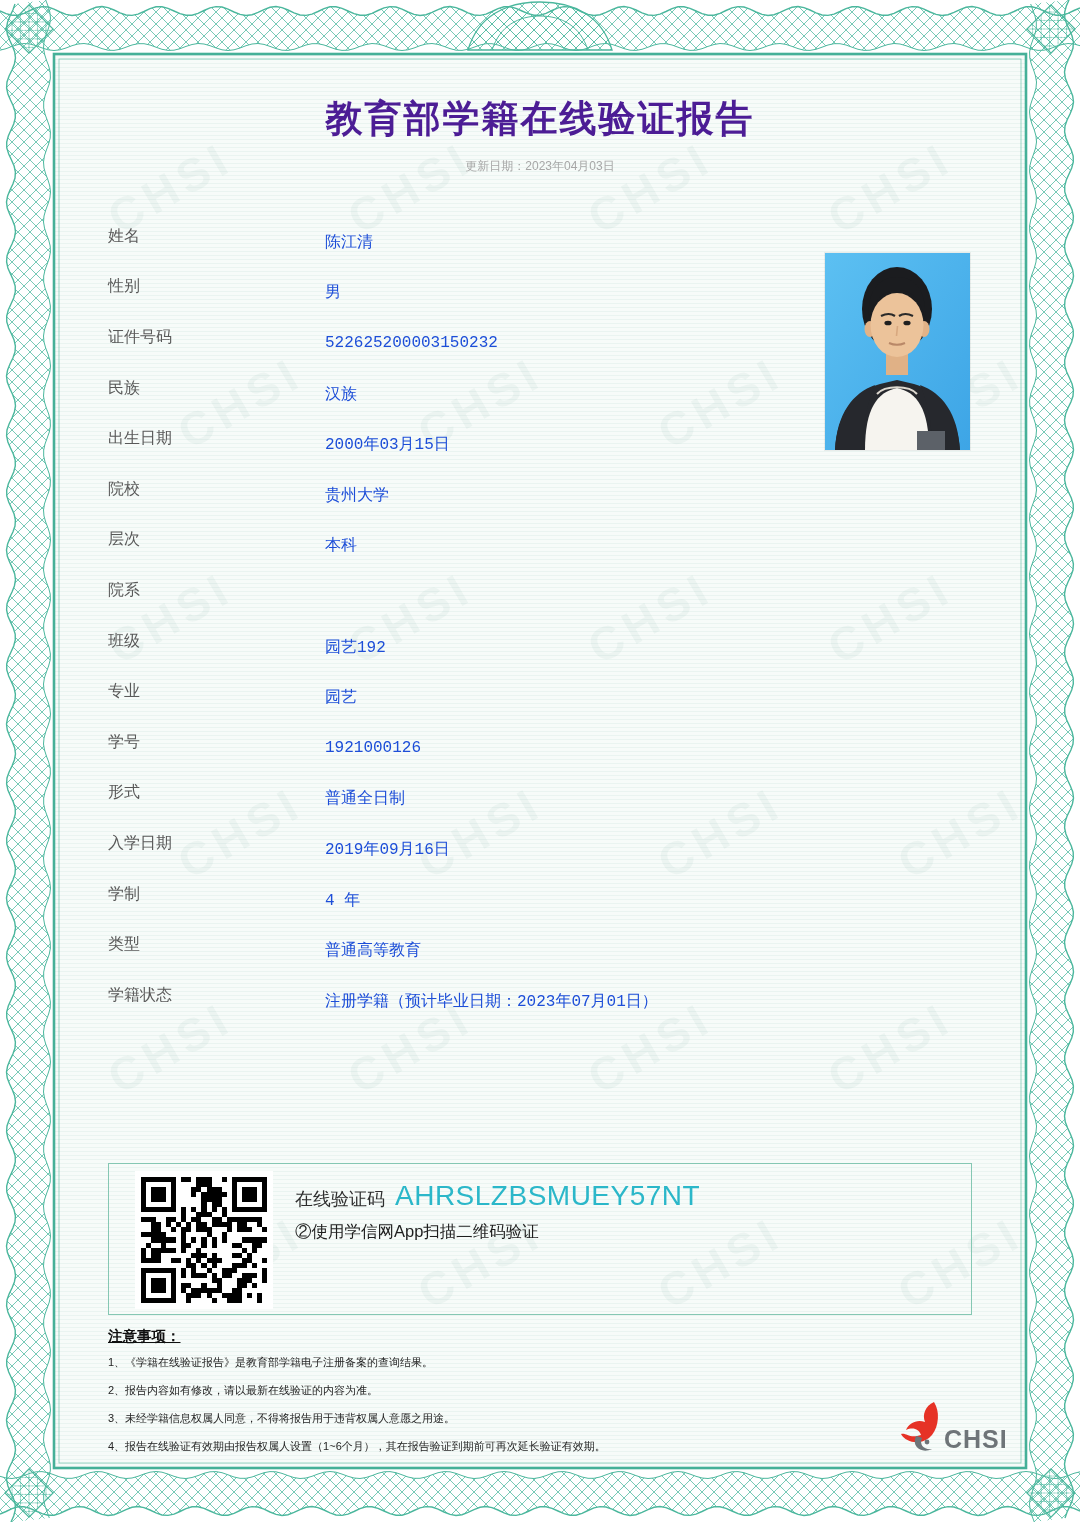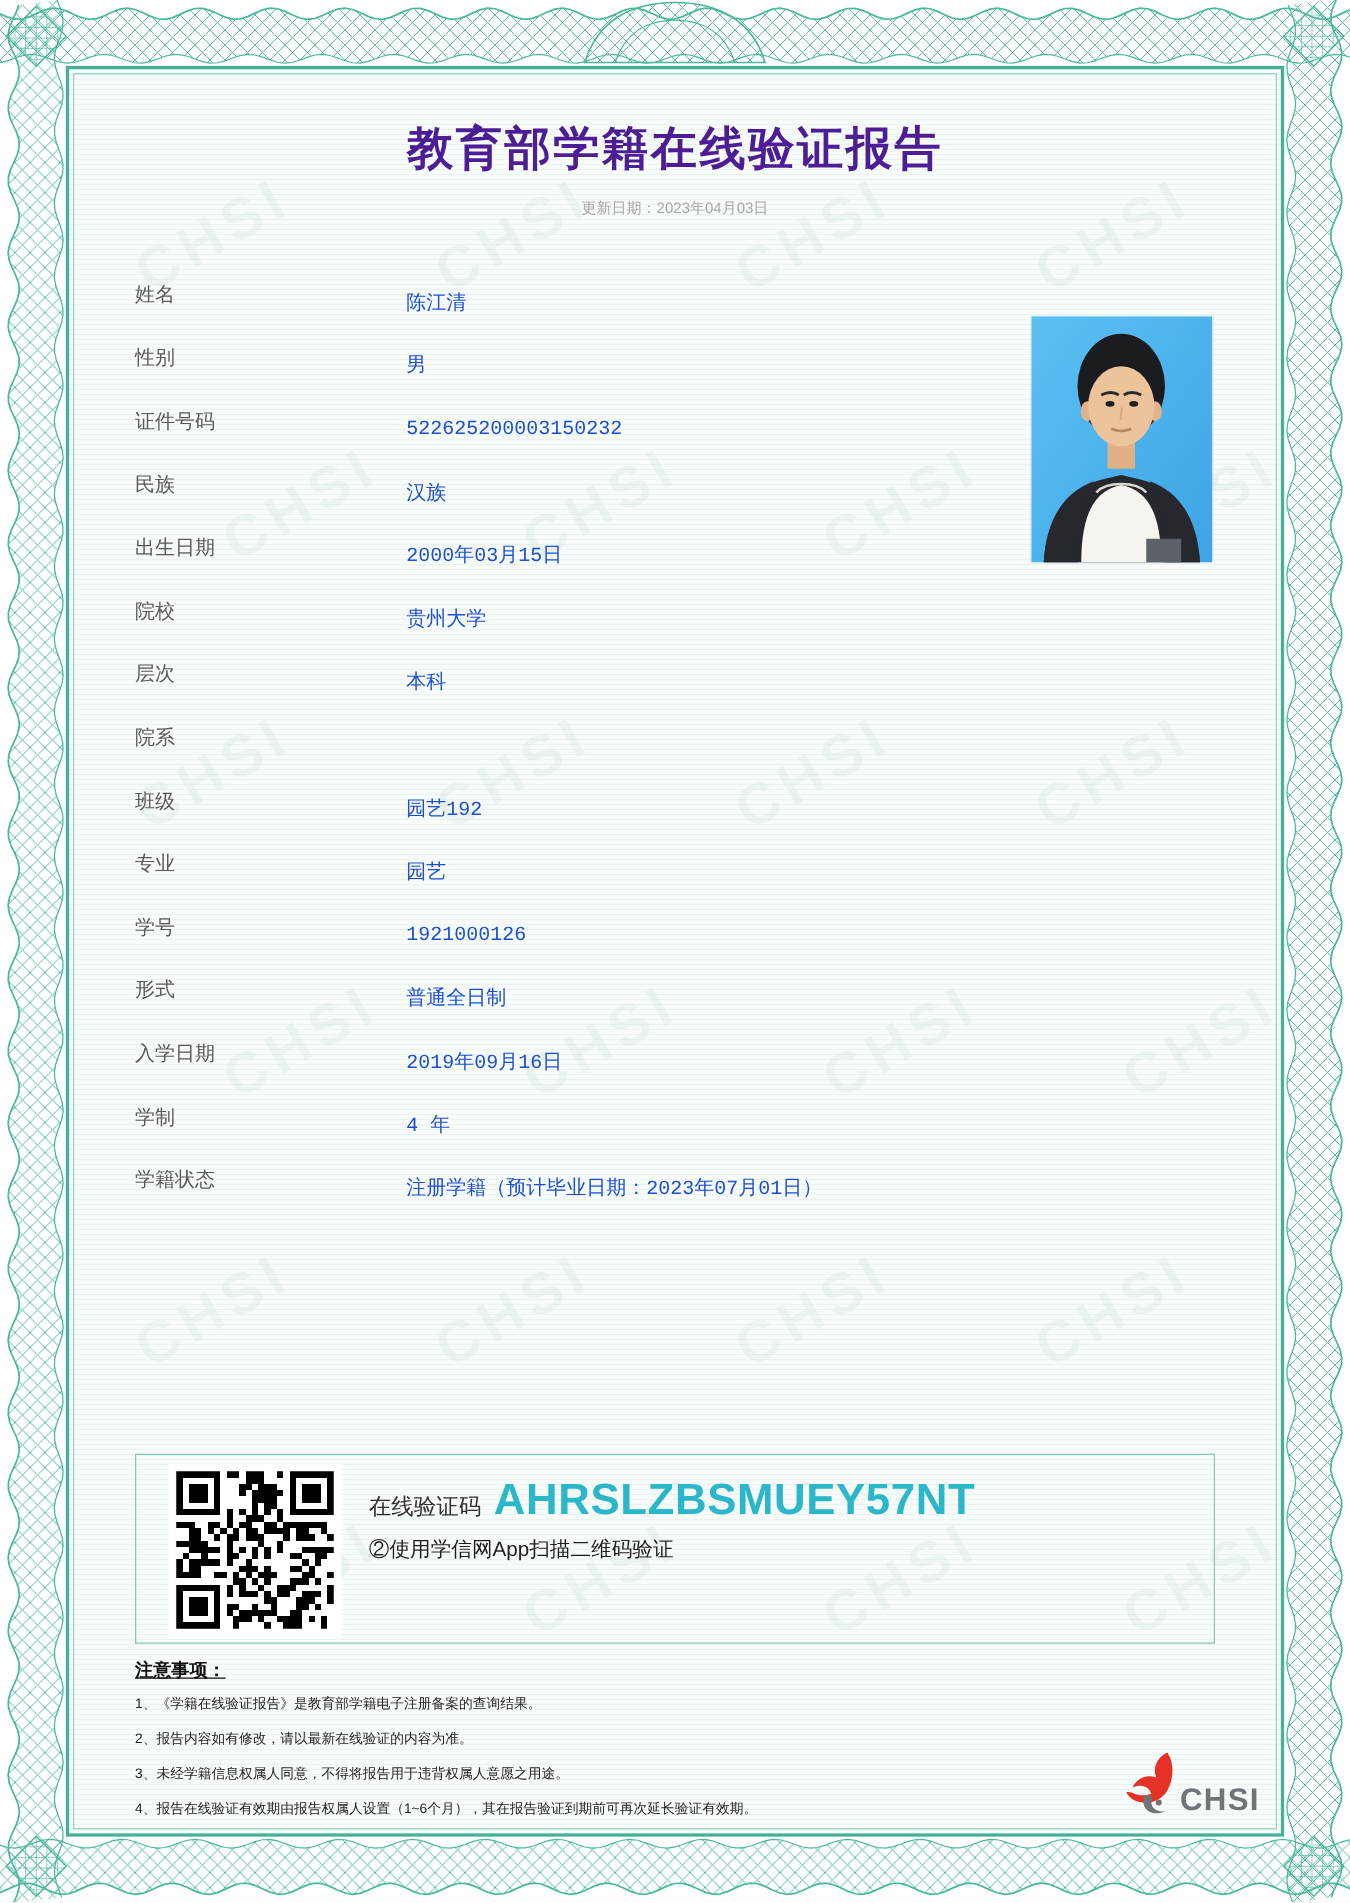--- a/index.html
+++ b/index.html
@@ -28,21 +28,21 @@
   .row .val{color:#1d4ed8;white-space:nowrap;margin-top:12px;}
   .photo{position:absolute;left:825px;top:253px;width:145px;height:197px;box-shadow:0 0 0 1px rgba(0,0,0,0.06);}
   .vbox{
     position:absolute;left:108px;top:1163px;width:864px;height:152px;
     border:1.5px solid #85c7b3;box-sizing:border-box;
   }
   .qrwrap{position:absolute;left:26px;top:7px;width:138px;height:138px;background:#fff;padding:0;}
   .qrwrap svg{position:absolute;left:6px;top:6px;}
   .vtext{position:absolute;left:186px;top:16px;}
   .codeline{font-size:18px;color:#2e2e2e;display:flex;align-items:baseline;}
-  .code{font-size:35px;font-weight:700;color:#2bb7c9;margin-left:10px;letter-spacing:0.5px;}
+  .code{font-size:28px;font-weight:400;color:#2bb7c9;margin-left:10px;letter-spacing:0.5px;}
   .vline{font-size:16.5px;color:#1d1d1d;margin-top:9px;}
   .notes{position:absolute;left:108px;top:1327px;width:800px;}
   .nhead{font-size:14.5px;font-weight:700;color:#0f0f0f;margin-bottom:9px;text-decoration:underline;}
   .nitem{font-size:11px;color:#242424;margin-bottom:13px;}
   .logo{position:absolute;left:896px;top:1398px;width:118px;height:56px;}
 </style>
 </head>
 <body>
 
 <div class="page">
@@ -161,20 +161,24 @@
         <div class="lab">形式</div>
         <div class="val">普通全日制</div>
       </div>
     <div class="row">
         <div class="lab">入学日期</div>
         <div class="val">2019年09月16日</div>
       </div>
     <div class="row">
         <div class="lab">学制</div>
         <div class="val">4 年</div>
+      </div>
+    <div class="row">
+        <div class="lab">类型</div>
+        <div class="val">普通高等教育</div>
       </div>
     <div class="row">
         <div class="lab">学籍状态</div>
         <div class="val">注册学籍（预计毕业日期：2023年07月01日）</div>
       </div>
   </div>
 
   <svg class="photo" viewBox="0 0 145 197">
     <defs>
       <linearGradient id="pg" x1="0" y1="0" x2="1" y2="1">

